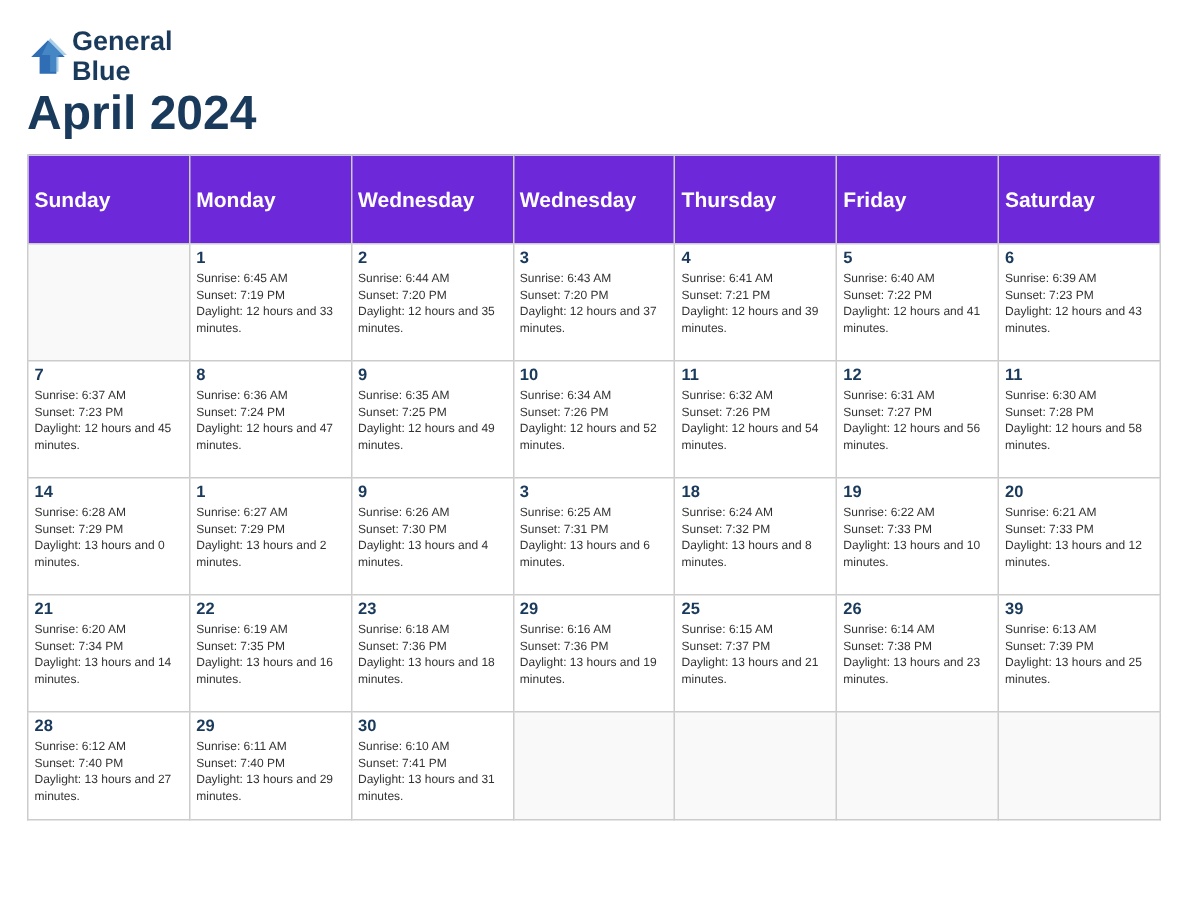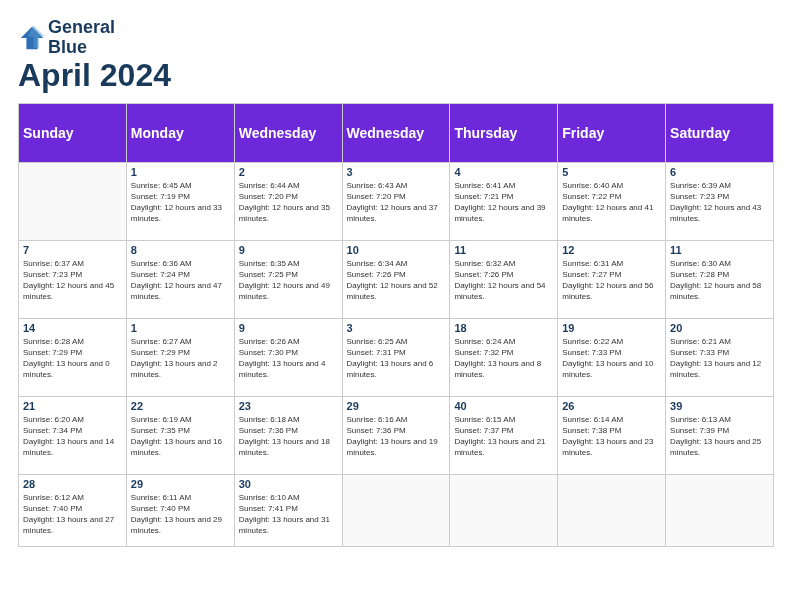--- a/index.html
+++ b/index.html
@@ -225,21 +225,21 @@
           </td>
           <td>
             <span class="day-num">23</span>
             <div class="info">Sunrise: 6:18 AM<br>Sunset: 7:36 PM<br>Daylight: 13 hours and 18 minutes.</div>
           </td>
           <td>
             <span class="day-num">29</span>
             <div class="info">Sunrise: 6:16 AM<br>Sunset: 7:36 PM<br>Daylight: 13 hours and 19 minutes.</div>
           </td>
           <td>
-            <span class="day-num">40</span>
+            <span class="day-num">25</span>
             <div class="info">Sunrise: 6:15 AM<br>Sunset: 7:37 PM<br>Daylight: 13 hours and 21 minutes.</div>
           </td>
           <td>
             <span class="day-num">26</span>
             <div class="info">Sunrise: 6:14 AM<br>Sunset: 7:38 PM<br>Daylight: 13 hours and 23 minutes.</div>
           </td>
           <td>
             <span class="day-num">39</span>
             <div class="info">Sunrise: 6:13 AM<br>Sunset: 7:39 PM<br>Daylight: 13 hours and 25 minutes.</div>
           </td>

